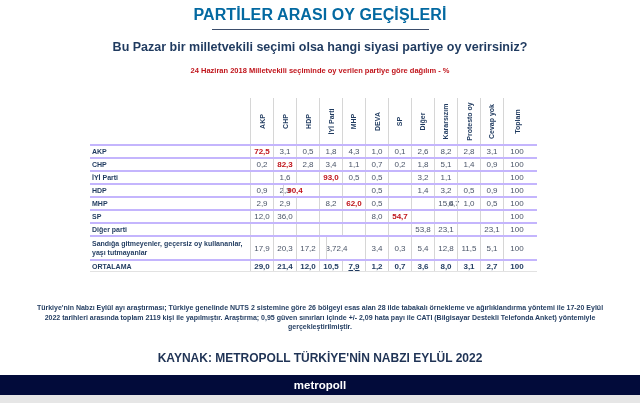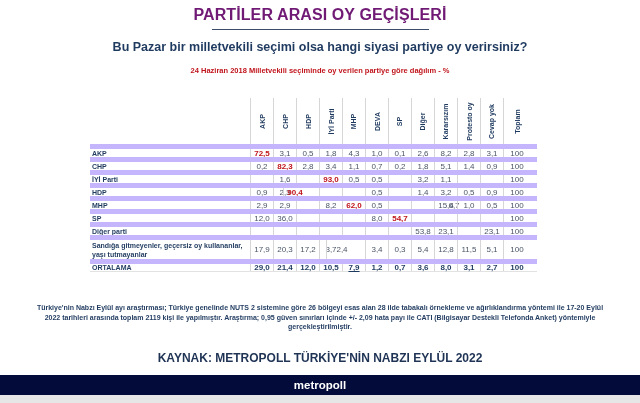--- a/index.html
+++ b/index.html
@@ -1,21 +1,21 @@
 <!DOCTYPE html>
 <html><head>
 <meta charset="utf-8">
 <style>
   * { box-sizing: border-box; margin: 0; padding: 0; }
   html, body { width: 640px; height: 403px; background: #ffffff; overflow: hidden; }
   body { font-family: "Liberation Sans", "DejaVu Sans", sans-serif; color: #1f3a5f; position: relative; }
 
   .title {
     position: absolute; left: 0; right: 0; top: 6px;
-    text-align: center; font-weight: bold; font-size: 16px; color: #701a75;
+    text-align: center; font-weight: bold; font-size: 16px; color: #0369a1;
     letter-spacing: 0.1px;
   }
   .title-rule {
     position: absolute; left: 212px; width: 217px; top: 29px; height: 1px; background: #3b4d6b;
   }
   .question {
     position: absolute; left: 0; right: 0; top: 40px;
     text-align: center; font-weight: bold; font-size: 12.5px; color: #1f3a5f;
   }
   .subtitle {
@@ -27,21 +27,21 @@
   .tbl { position: absolute; left: 90px; top: 98px; }
   .hdr-row { position: absolute; top: 0; height: 46px; left: 0; }
   .hcell {
     position: absolute; top: 0; height: 46px; border-left: 1px solid #d6d6d6;
     display: flex; align-items: center; justify-content: center;
   }
   .hcell span {
     display: inline-block; transform: rotate(-90deg); white-space: nowrap;
     font-size: 7px; font-weight: bold; color: #1f3a5f;
   }
-  .row { position: absolute; left: 0; height: 13px; border-top: 5px solid #c4b5fd; width: 447px; }
+  .row { position: absolute; left: 0; height: 13px; border-top: 2px solid #c4b5fd; width: 447px; }
   .row.tall { height: 24px; }
   .row.last { border-bottom: 1px solid #e2e2e2; }
   .rlabel {
     position: absolute; left: 2px; top: 0; bottom: 0; width: 158px;
     font-size: 7px; font-weight: bold; color: #1f3a5f;
     display: flex; align-items: center; line-height: 9px;
   }
   .vcell {
     position: absolute; top: 0; bottom: 0;
     font-size: 8px; color: #4a5568; display: flex; align-items: center; justify-content: center;

